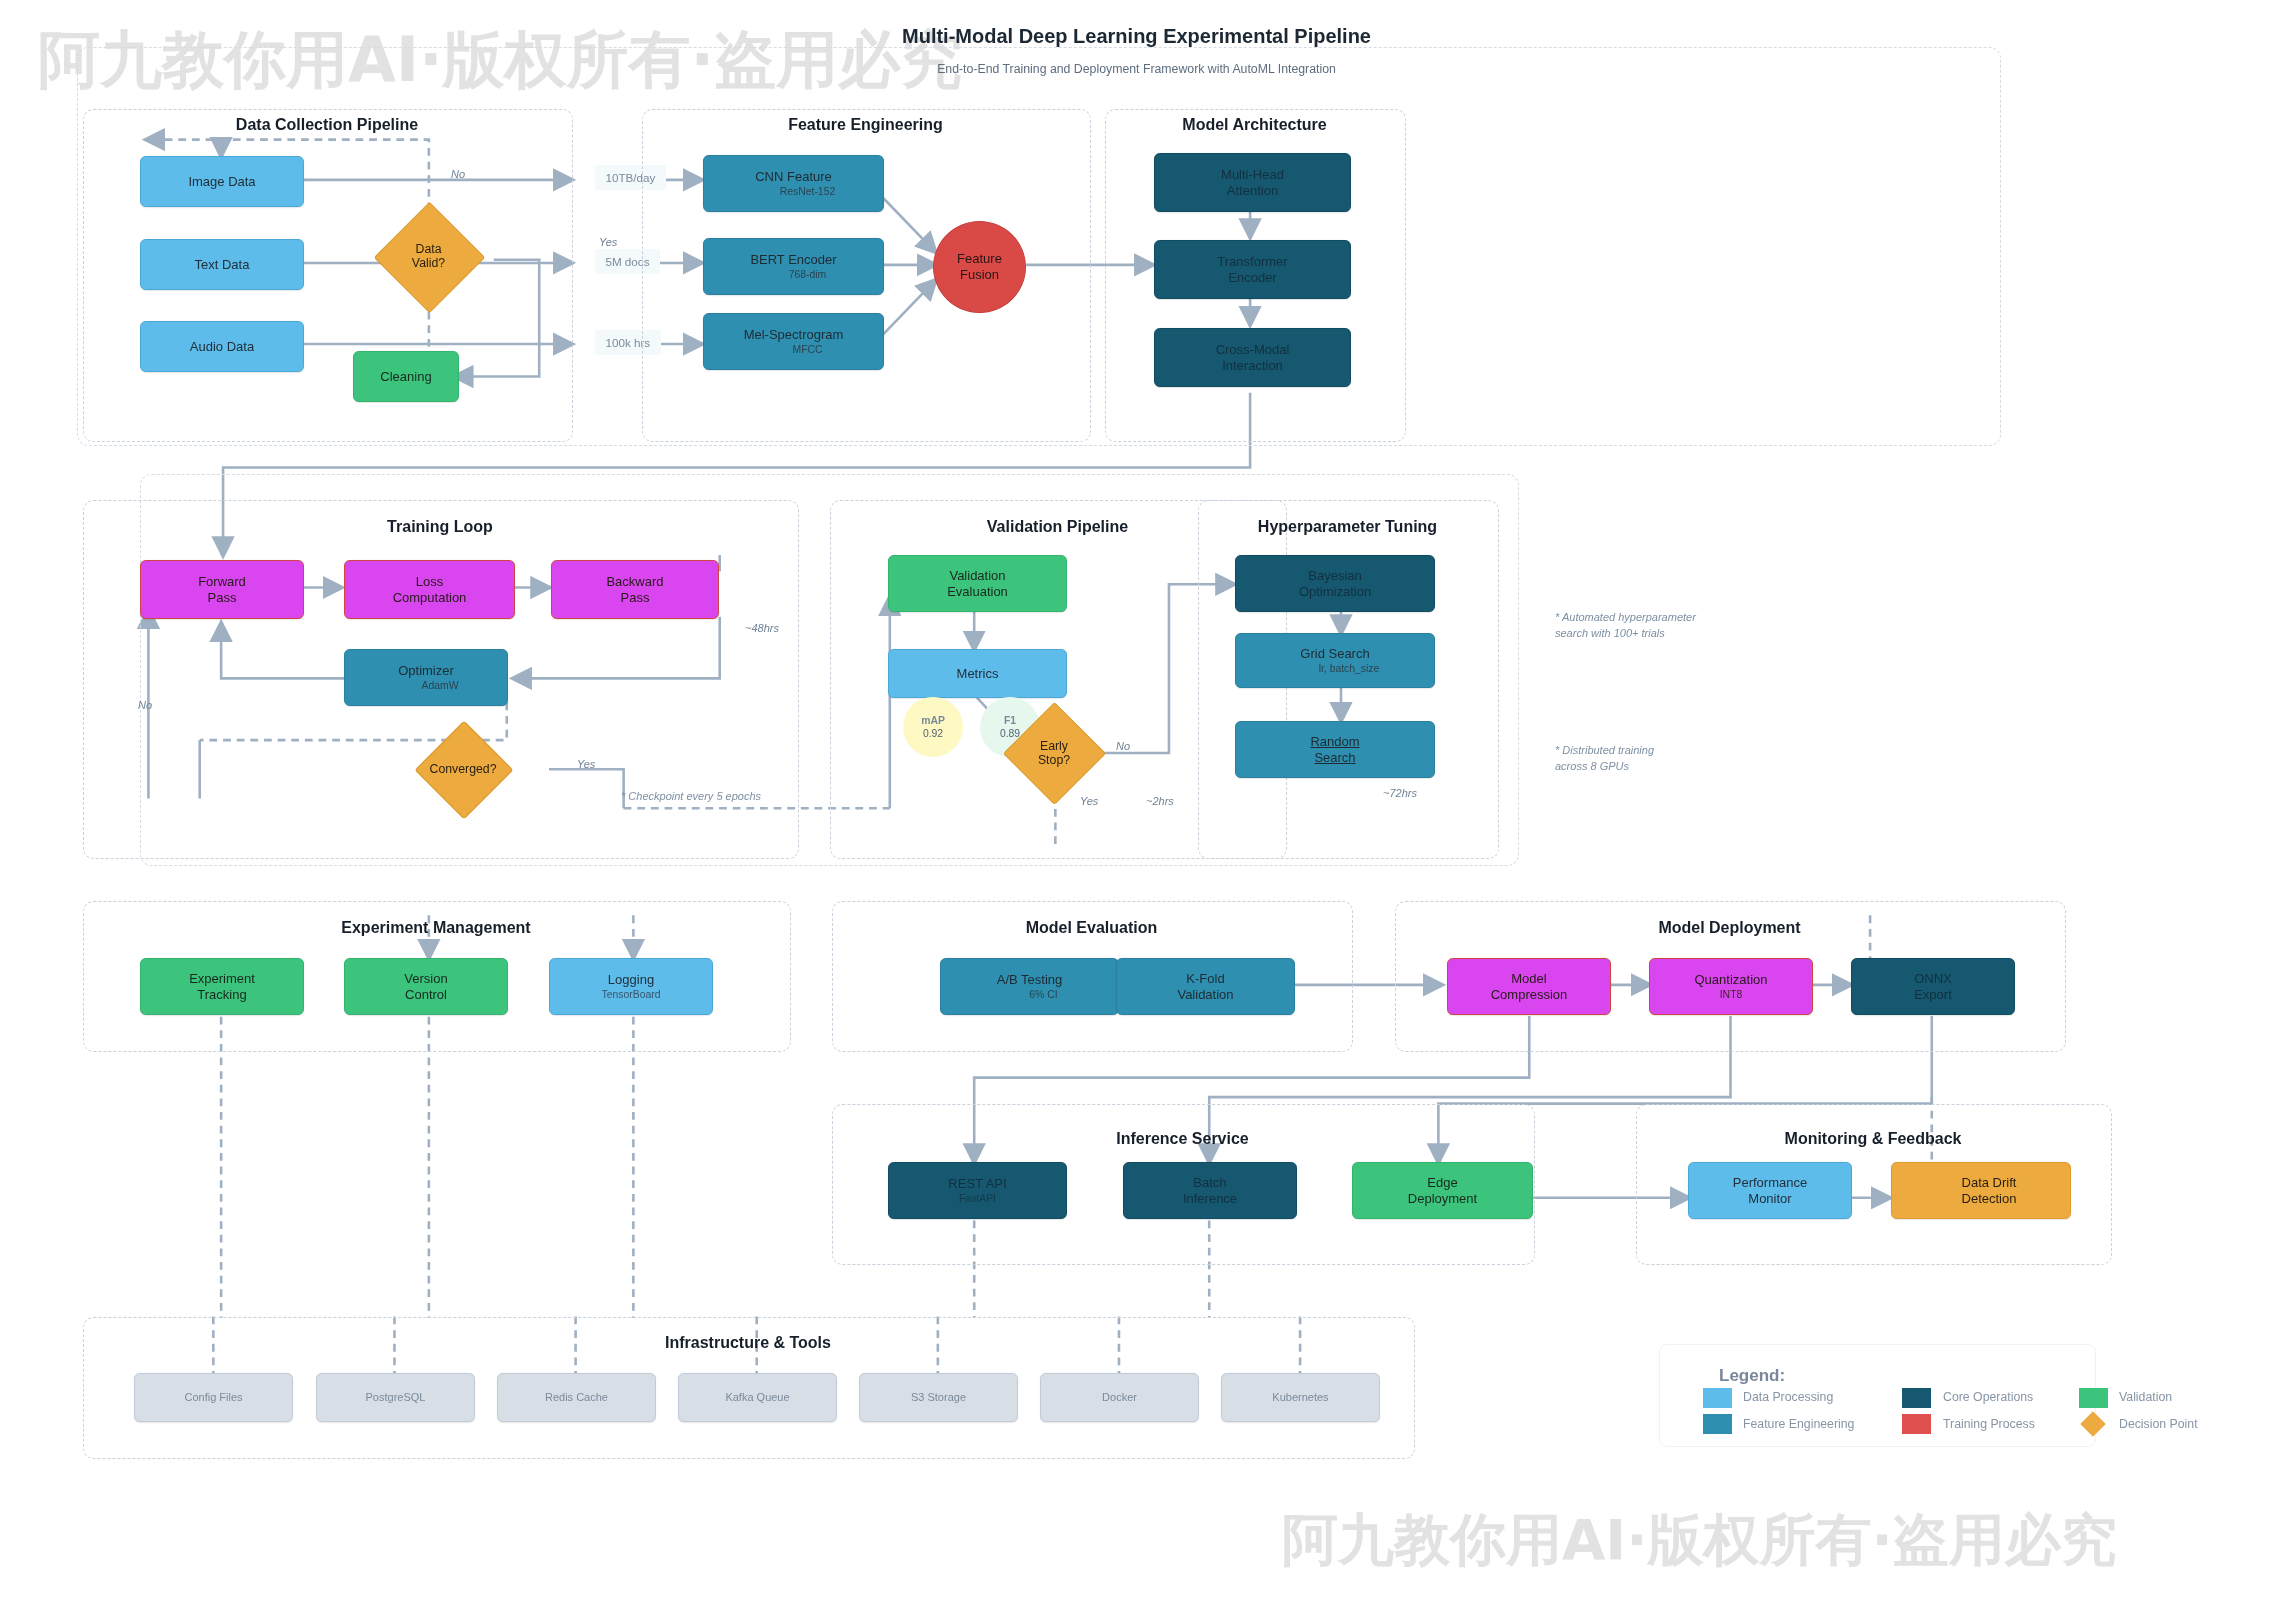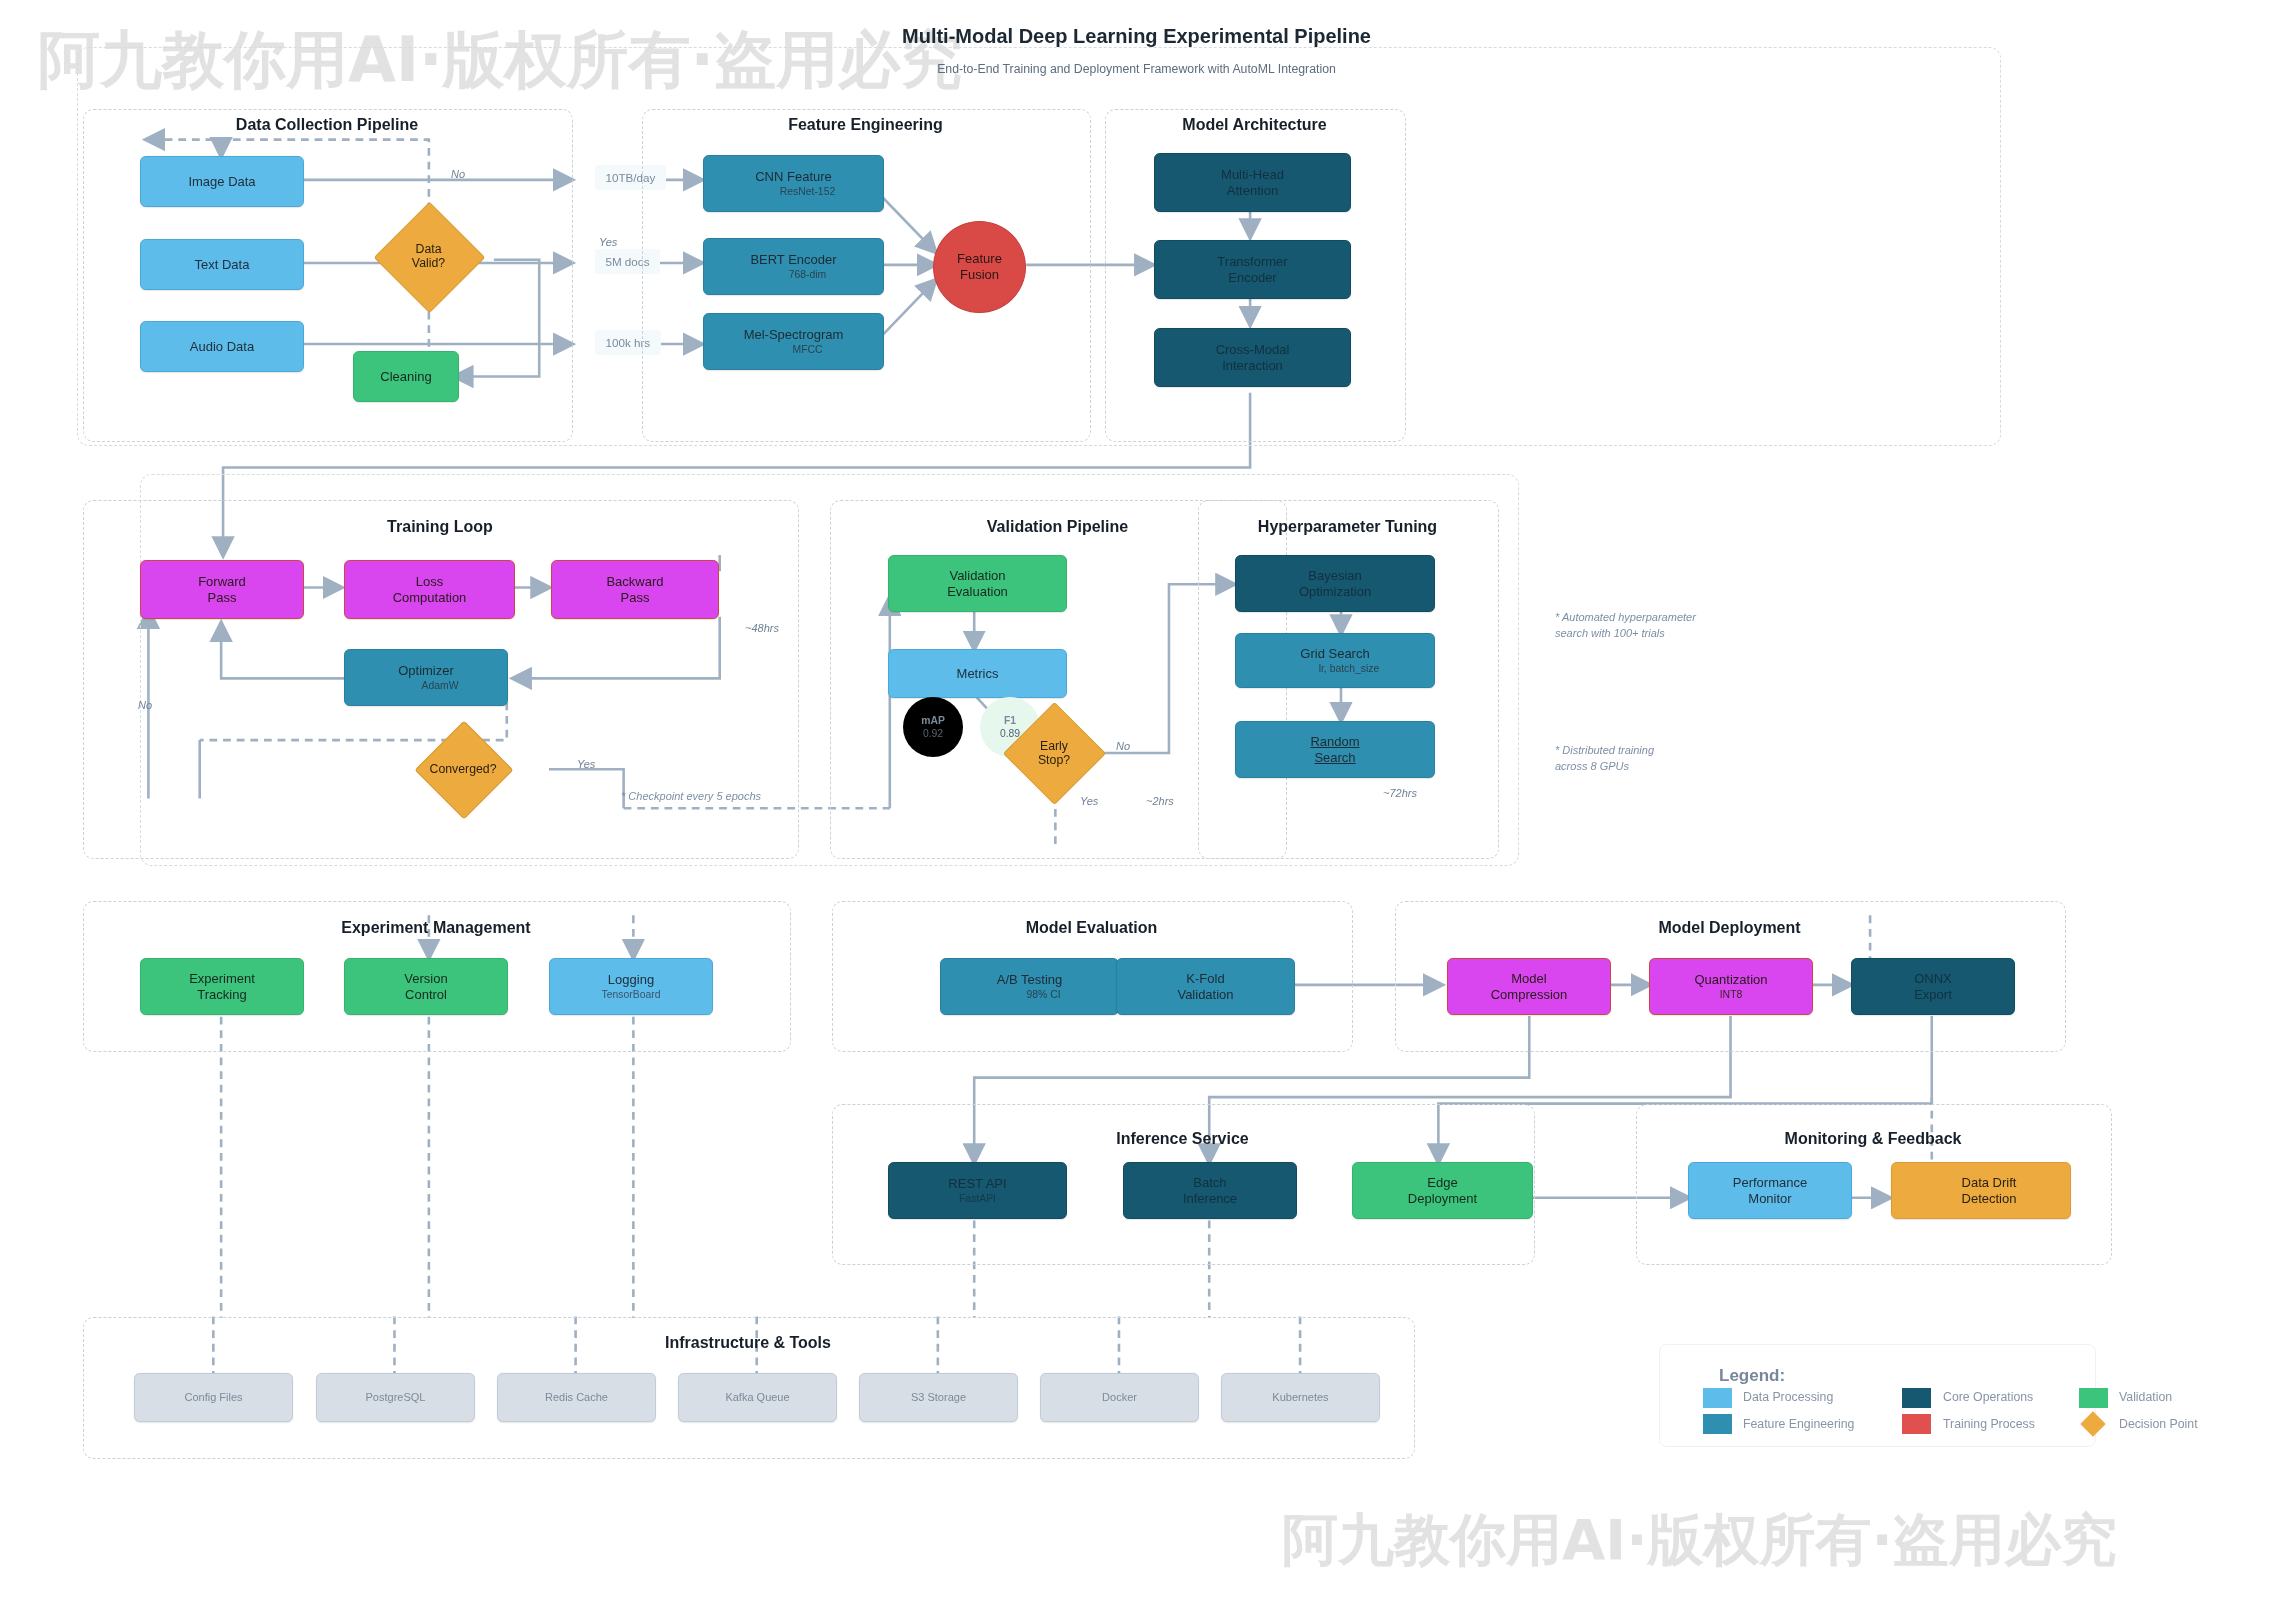--- a/index.html
+++ b/index.html
@@ -63,21 +63,21 @@
   .elabel{position:absolute;font-size:11px;color:#6f8296;white-space:nowrap;font-style:italic;}
   .elabel-box{position:absolute;font-size:11.7px;color:#7a8b9c;white-space:nowrap;
               background:#f4fafc;padding:5.8px 10.4px;border-radius:1.9px;}
   .note{position:absolute;font-size:11px;font-style:italic;color:#7d8fa3;line-height:1.45;white-space:pre-line;}
 
   
   .badge{position:absolute;border-radius:50%;display:flex;flex-direction:column;
          align-items:center;justify-content:center;font-size:10.4px;line-height:1.25;}
   .badge .b-k{font-weight:bold;color:#7b8a9a;}
   .badge .b-v{color:#55636f;}
-  .badge-map{background:#000000;}
+  .badge-map{background:#fef9c3;}
   .badge-f1{background:#e6f7ee;}
 
   
   .legend{position:absolute;background:#fff;border:1.3px solid #eef2f6;border-radius:7.8px;}
   .legend-title{position:absolute;font-size:17px;font-weight:bold;color:#78879a;padding-left:32px;}
   .lg-sw{position:absolute;width:28.6px;height:19.5px;}
   .lg-dia{position:absolute;width:18px;height:18px;transform:rotate(45deg);}
   .lg-txt{position:absolute;font-size:12.3px;color:#8795a6;white-space:nowrap;}
 
   
@@ -341,21 +341,21 @@
   <div class="node n-light" style="left:549px;top:958px;width:162px;height:55px;">
     <span class="lbl">Logging</span>
     <span class="sub">TensorBoard</span>
   </div>
 
   <div class="cluster" style="left:832px;top:901px;width:519px;height:149px;"></div>
   <div class="cluster-title" style="left:832px;top:919px;width:519px;">Model Evaluation</div>
 
   <div class="node n-feat" style="left:940px;top:958px;width:177px;height:55px;">
     <span class="lbl">A/B Testing</span>
-    <span class="sub">98% CI</span>
+    <span class="sub">6% CI</span>
   </div>
   <div class="node n-feat" style="left:1116px;top:958px;width:177px;height:55px;">
     <span class="lbl" style="white-space:pre-line;">K-Fold
 Validation</span>
   </div>
 
   <div class="cluster" style="left:1395px;top:901px;width:669px;height:149px;"></div>
   <div class="cluster-title" style="left:1395px;top:919px;width:669px;">Model Deployment</div>
 
   <div class="node n-train" style="left:1447px;top:958px;width:162px;height:55px;">

